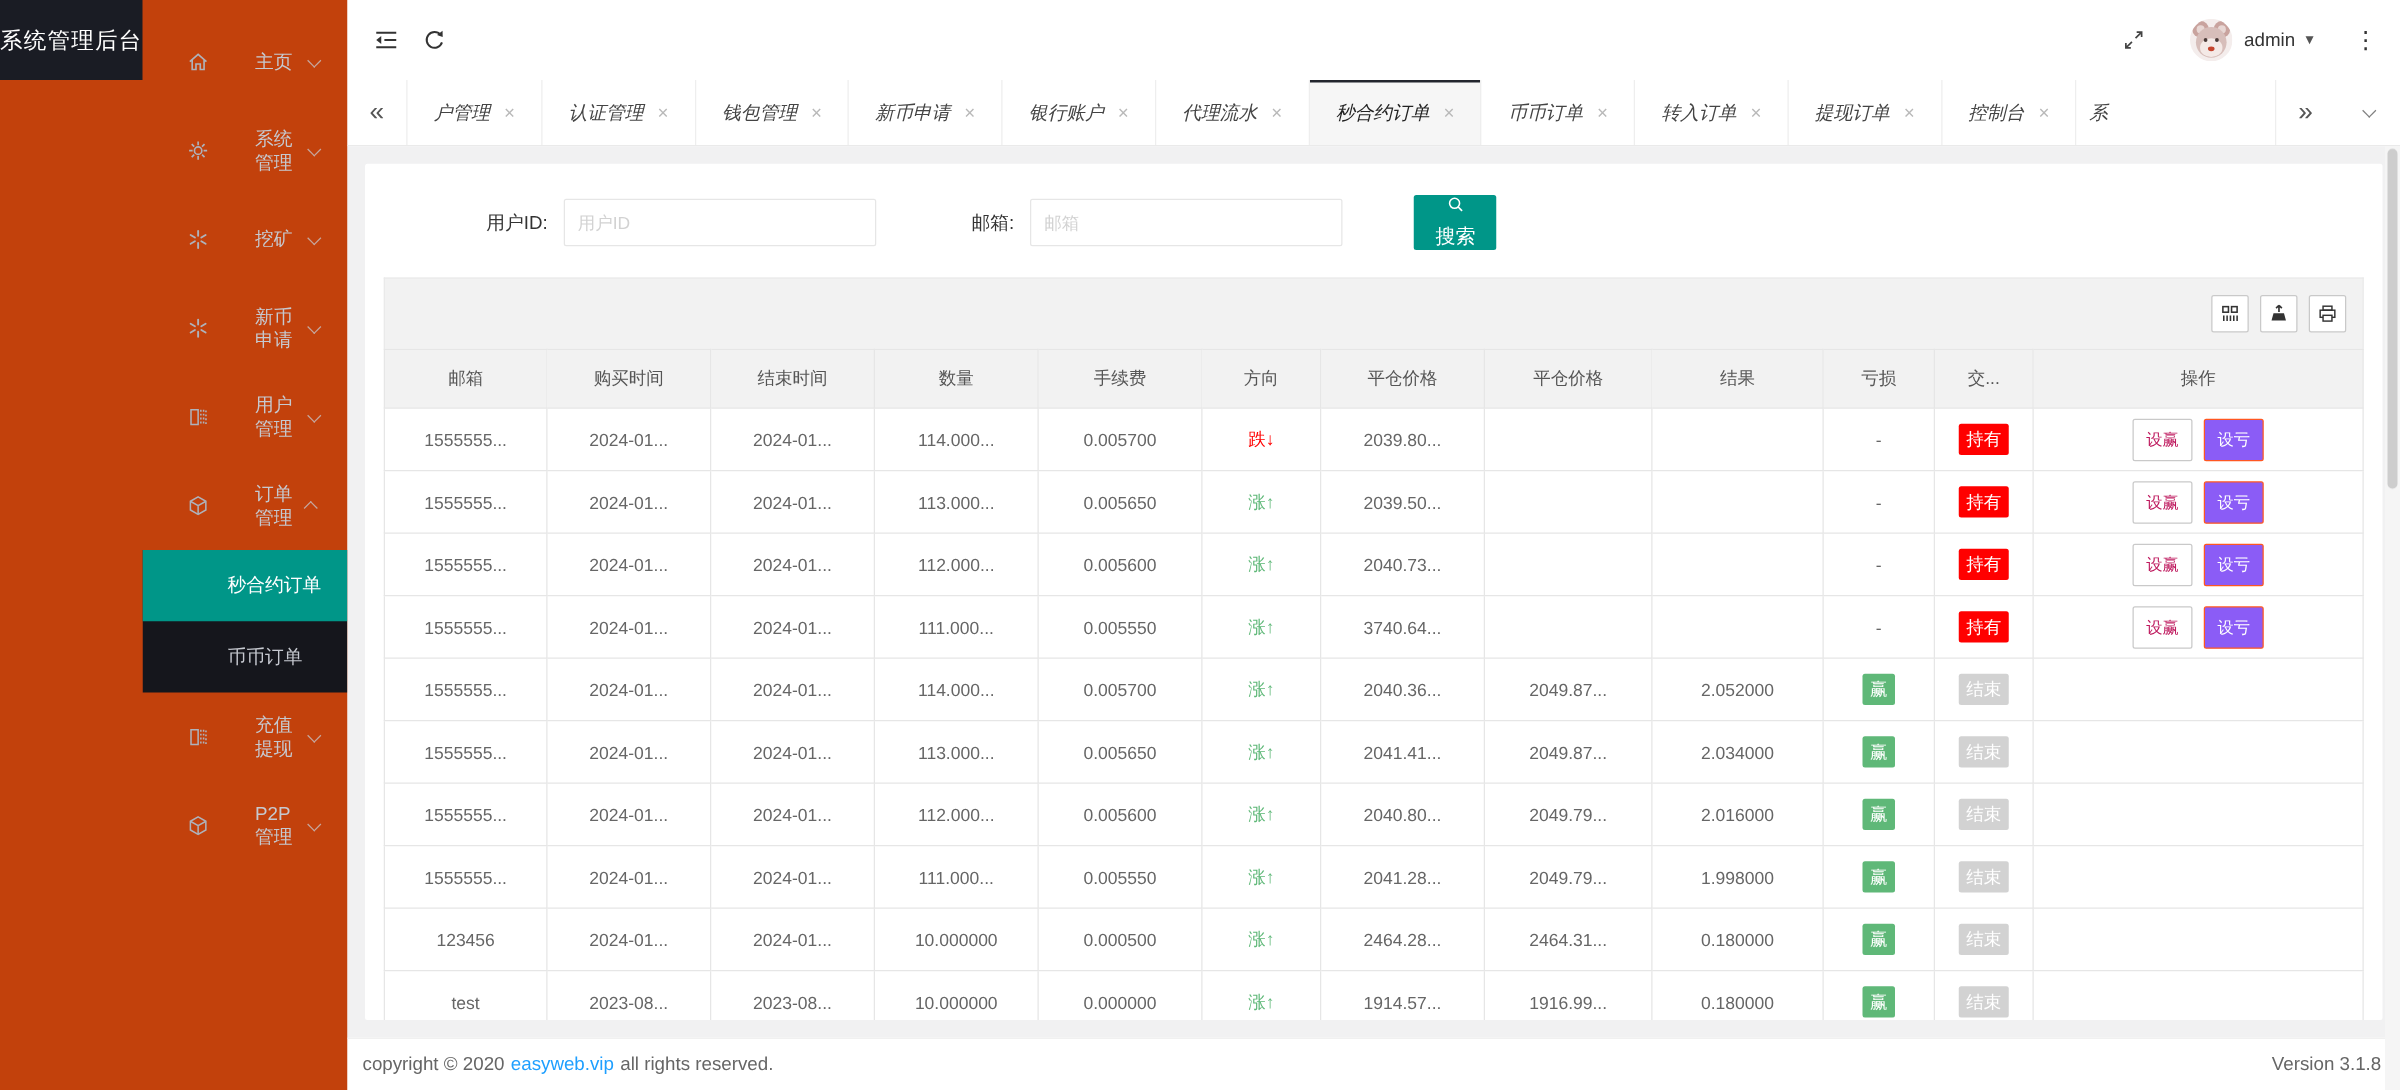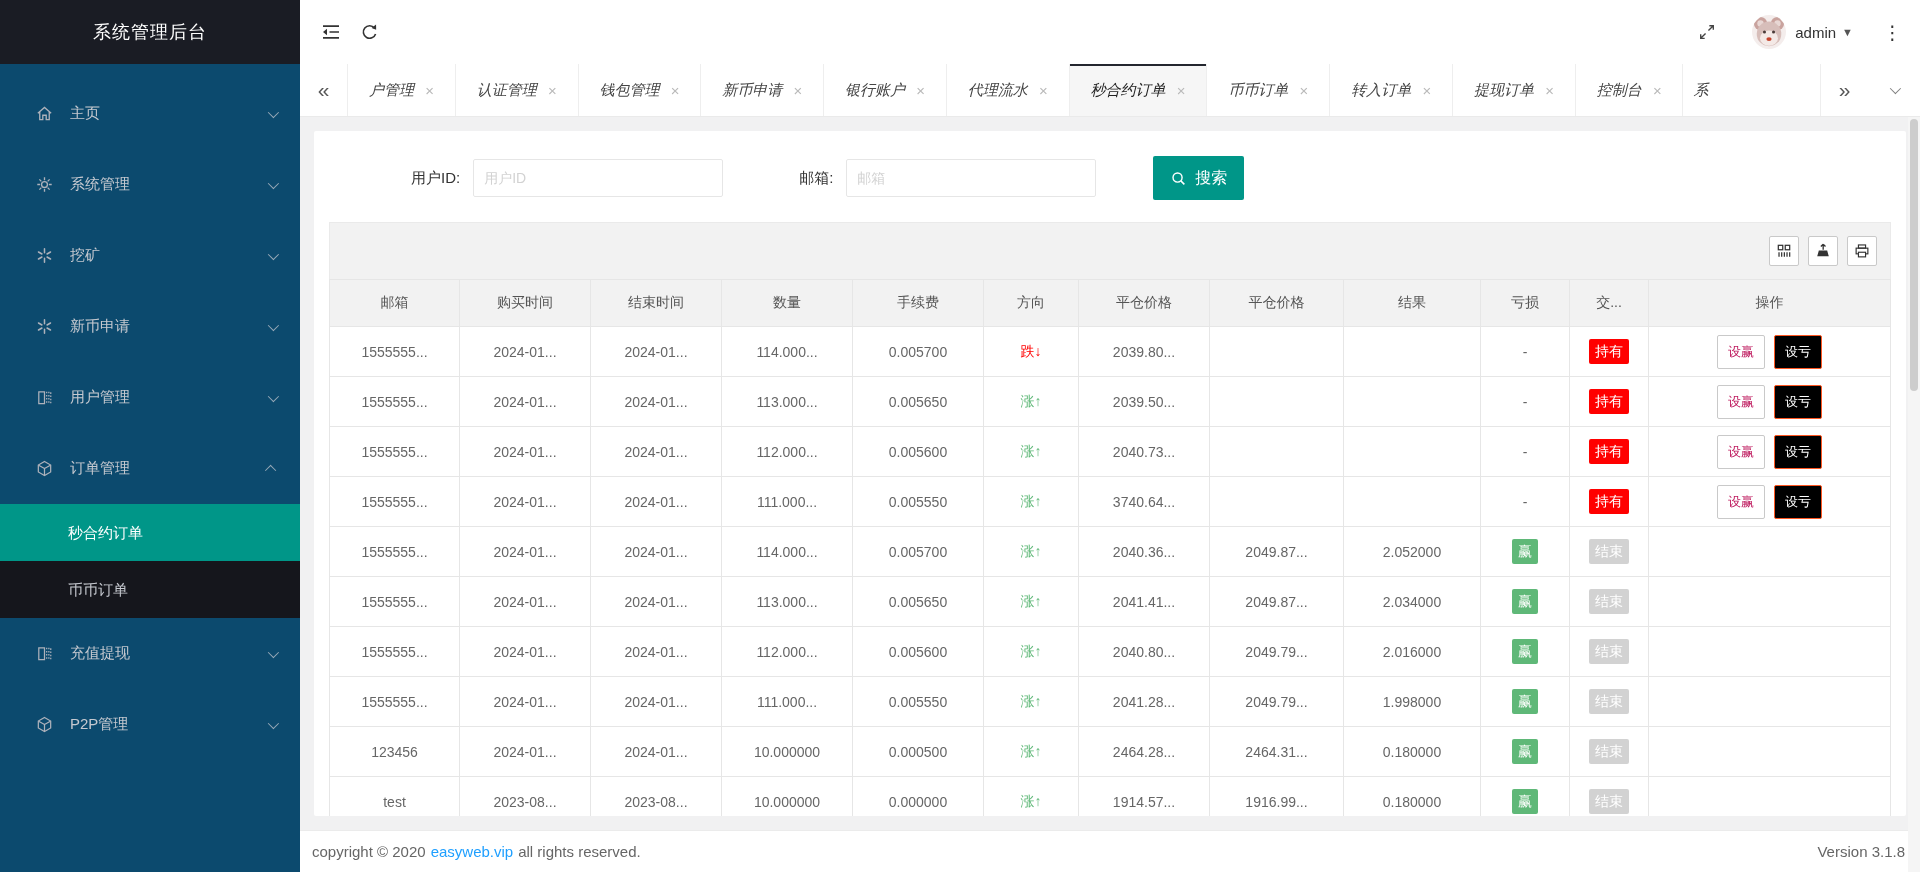--- a/index.html
+++ b/index.html
@@ -1,26 +1,26 @@
 <!DOCTYPE html>
 <html><head>
 <meta charset="utf-8">
 <style>
   * { margin:0; padding:0; box-sizing:border-box; }
   html,body { width:1920px; height:872px; overflow:hidden; }
   body { font-family:"Liberation Sans","DejaVu Sans",sans-serif; background:#fff; color:#333; }
   .app { display:flex; width:1920px; height:872px; }
 
   
-  .sidebar { width:300px; flex-shrink:0; background:#0c4a6e; display:flex; flex-direction:column; }
+  .sidebar { width:278px; flex-shrink:0; background:#c2410c; display:flex; }
   .logo { height:64px; line-height:64px; text-align:center; color:#fff; font-size:18px; background:#1A1C24; letter-spacing:1px; }
   .side-nav { padding-top:14px; flex:1; overflow:hidden; }
   .side-item { height:71px; display:flex; align-items:center; padding:0 24px 0 34px; color:#C6C9D0; font-size:15px; cursor:pointer; }
   .side-item .s-icon { width:20px; height:20px; margin-right:16px; display:inline-flex; align-items:center; justify-content:center; color:#AEB2BB; }
-  .s-label { flex:1; }
+  .s-label { flex:1;margin-left:20px; }
   .chev { width:8px; height:8px; border-right:1.4px solid currentColor; border-bottom:1.4px solid currentColor; display:inline-block; opacity:.75; }
   .chev.down { transform:rotate(45deg) translateY(-2px); }
   .chev.up { transform:rotate(-135deg) translateY(-2px); }
   .submenu { background:#15161C; }
   .submenu-item { height:57px; line-height:57px; padding-left:68px; color:#C6C9D0; font-size:15px; cursor:pointer; }
   .submenu-item.active { background:#009688; color:#fff; }
 
   
   .main { flex:1; display:flex; flex-direction:column; min-width:0; }
   .topbar { height:64px; background:#fff; display:flex; align-items:center; padding:0 18px 0 12px; }
@@ -47,38 +47,38 @@
 
   
   .content { flex:1; background:#F1F1F2; padding:14px; overflow:hidden; }
   .card { background:#fff; border-radius:2px; height:100%; padding:0 15px; overflow:hidden; }
   .search-row { display:flex; align-items:center; padding:25px 0 22px 82px;gap:15px; }
   .field { display:flex; align-items:center; }
   .field label { font-size:15px; color:#333; margin-right:13px; }
   .field input { width:250px; height:38px; border:1px solid #E6E6E6; border-radius:2px; padding:0 10px; font-size:14px; color:#666; outline:none; }
   .field input::placeholder { color:#D2D2D2; }
   .field.email { margin-left:61px; }
-  .search-btn { margin-left:42px; height:44px; padding:0 17px; background:#009688; color:#fff; border:none; border-radius:2px; font-size:16px; display:flex; align-items:center; gap:8px; cursor:pointer; }
+  .search-btn { margin-left:42px; height:44px; padding:0 17px; background:#009688; color:#fff; border:none; border-radius:2px; font-size:16px; display:flex; align-items:center; gap:8px; cursor:pointer;flex-direction:column; }
 
   .toolbar { height:57px; background:#F2F2F2; border:1px solid #EAEAEA; border-bottom:none; display:flex; align-items:center; justify-content:flex-end; padding:0 13px; gap:9px; }
   .tool-btn { width:30px; height:30px; background:#fff; border:1px solid #C9C9C9; border-radius:2px; display:flex; align-items:center; justify-content:center; color:#333; cursor:pointer; }
 
   table { width:100%; border-collapse:collapse; table-layout:fixed; font-size:14px; color:#666; }
   th, td { border:1px solid #E6E6E6; text-align:center; padding:0 5px; overflow:hidden; white-space:nowrap; }
   thead th { background:#F2F2F2; color:#555; font-weight:400; height:47px; }
   tbody td { height:50px; background:#fff; }
 
   .dir-up { color:#5FB878; }
   .dir-down { color:#FF0000; }
   .badge { display:inline-block; padding:4px 6px; border-radius:2px; color:#fff; font-size:14px; line-height:1.15; }
   .badge.red { background:#FF0000; }
   .badge.green { background:#5FB878; }
   .badge.gray { background:#D2D2D2; }
   .btn-win { background:#fff; border:1px solid #C9C9C9; color:#be185d; border-radius:2px; padding:7px 10px; font-size:13px; cursor:pointer; margin-right:9px; }
-  .btn-lose { background:#000000; border:1px solid #FF5722; color:#fff; border-radius:2px; padding:7px 10px; font-size:13px; cursor:pointer; }
+  .btn-lose { background:#8b5cf6; border:1px solid #FF5722; color:#fff; border-radius:2px; padding:7px 10px; font-size:13px; cursor:pointer; }
 
   
   .footer { height:42px; background:#fff; border-top:1px solid #EBEBEB; display:flex; align-items:center; padding:0 15px 0 12px; font-size:15px; color:#666; }
   .footer .piece { margin-right:5px; }
   .footer .link { color:#1E9FFF; cursor:pointer; margin-right:5px; }
   .footer .version { margin-left:auto; color:#666; }
 
   
   .scrollbar { position:fixed; top:117px; right:0; bottom:0; width:12px; background:#F5F5F5; }
   .scroll-thumb { position:absolute; top:2px; left:2px; width:8px; height:272px; background:#CDCDCD; border-radius:4px; }

